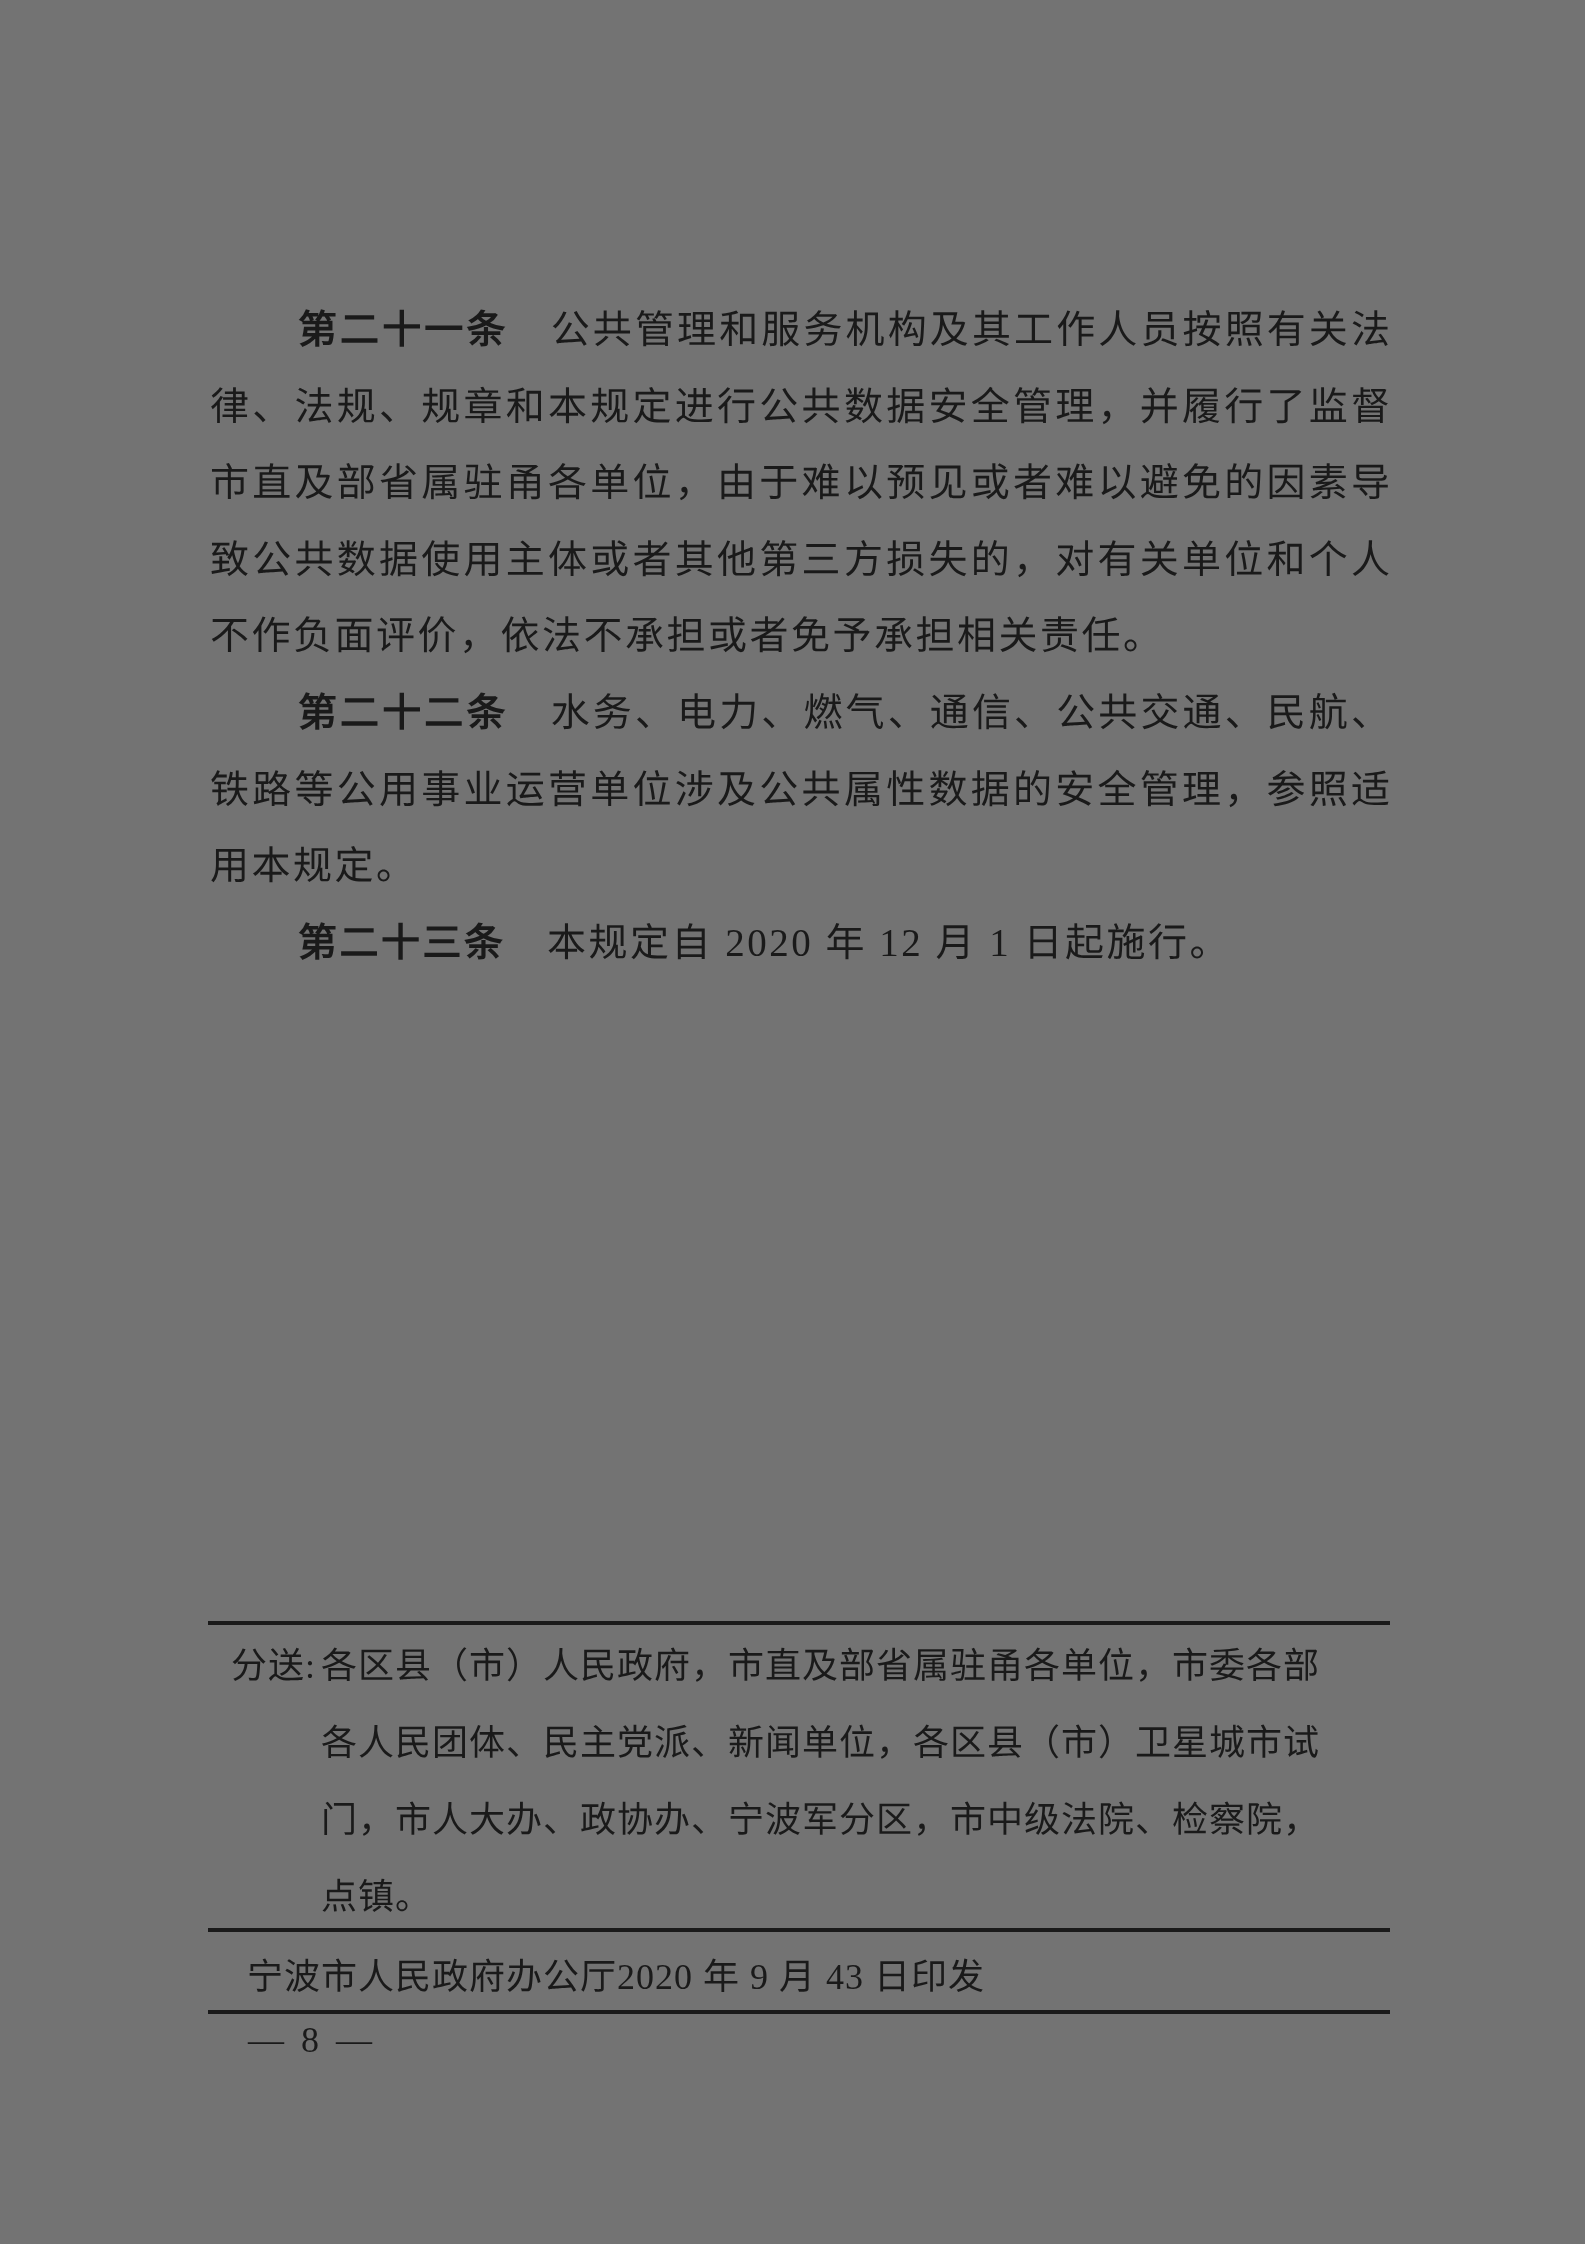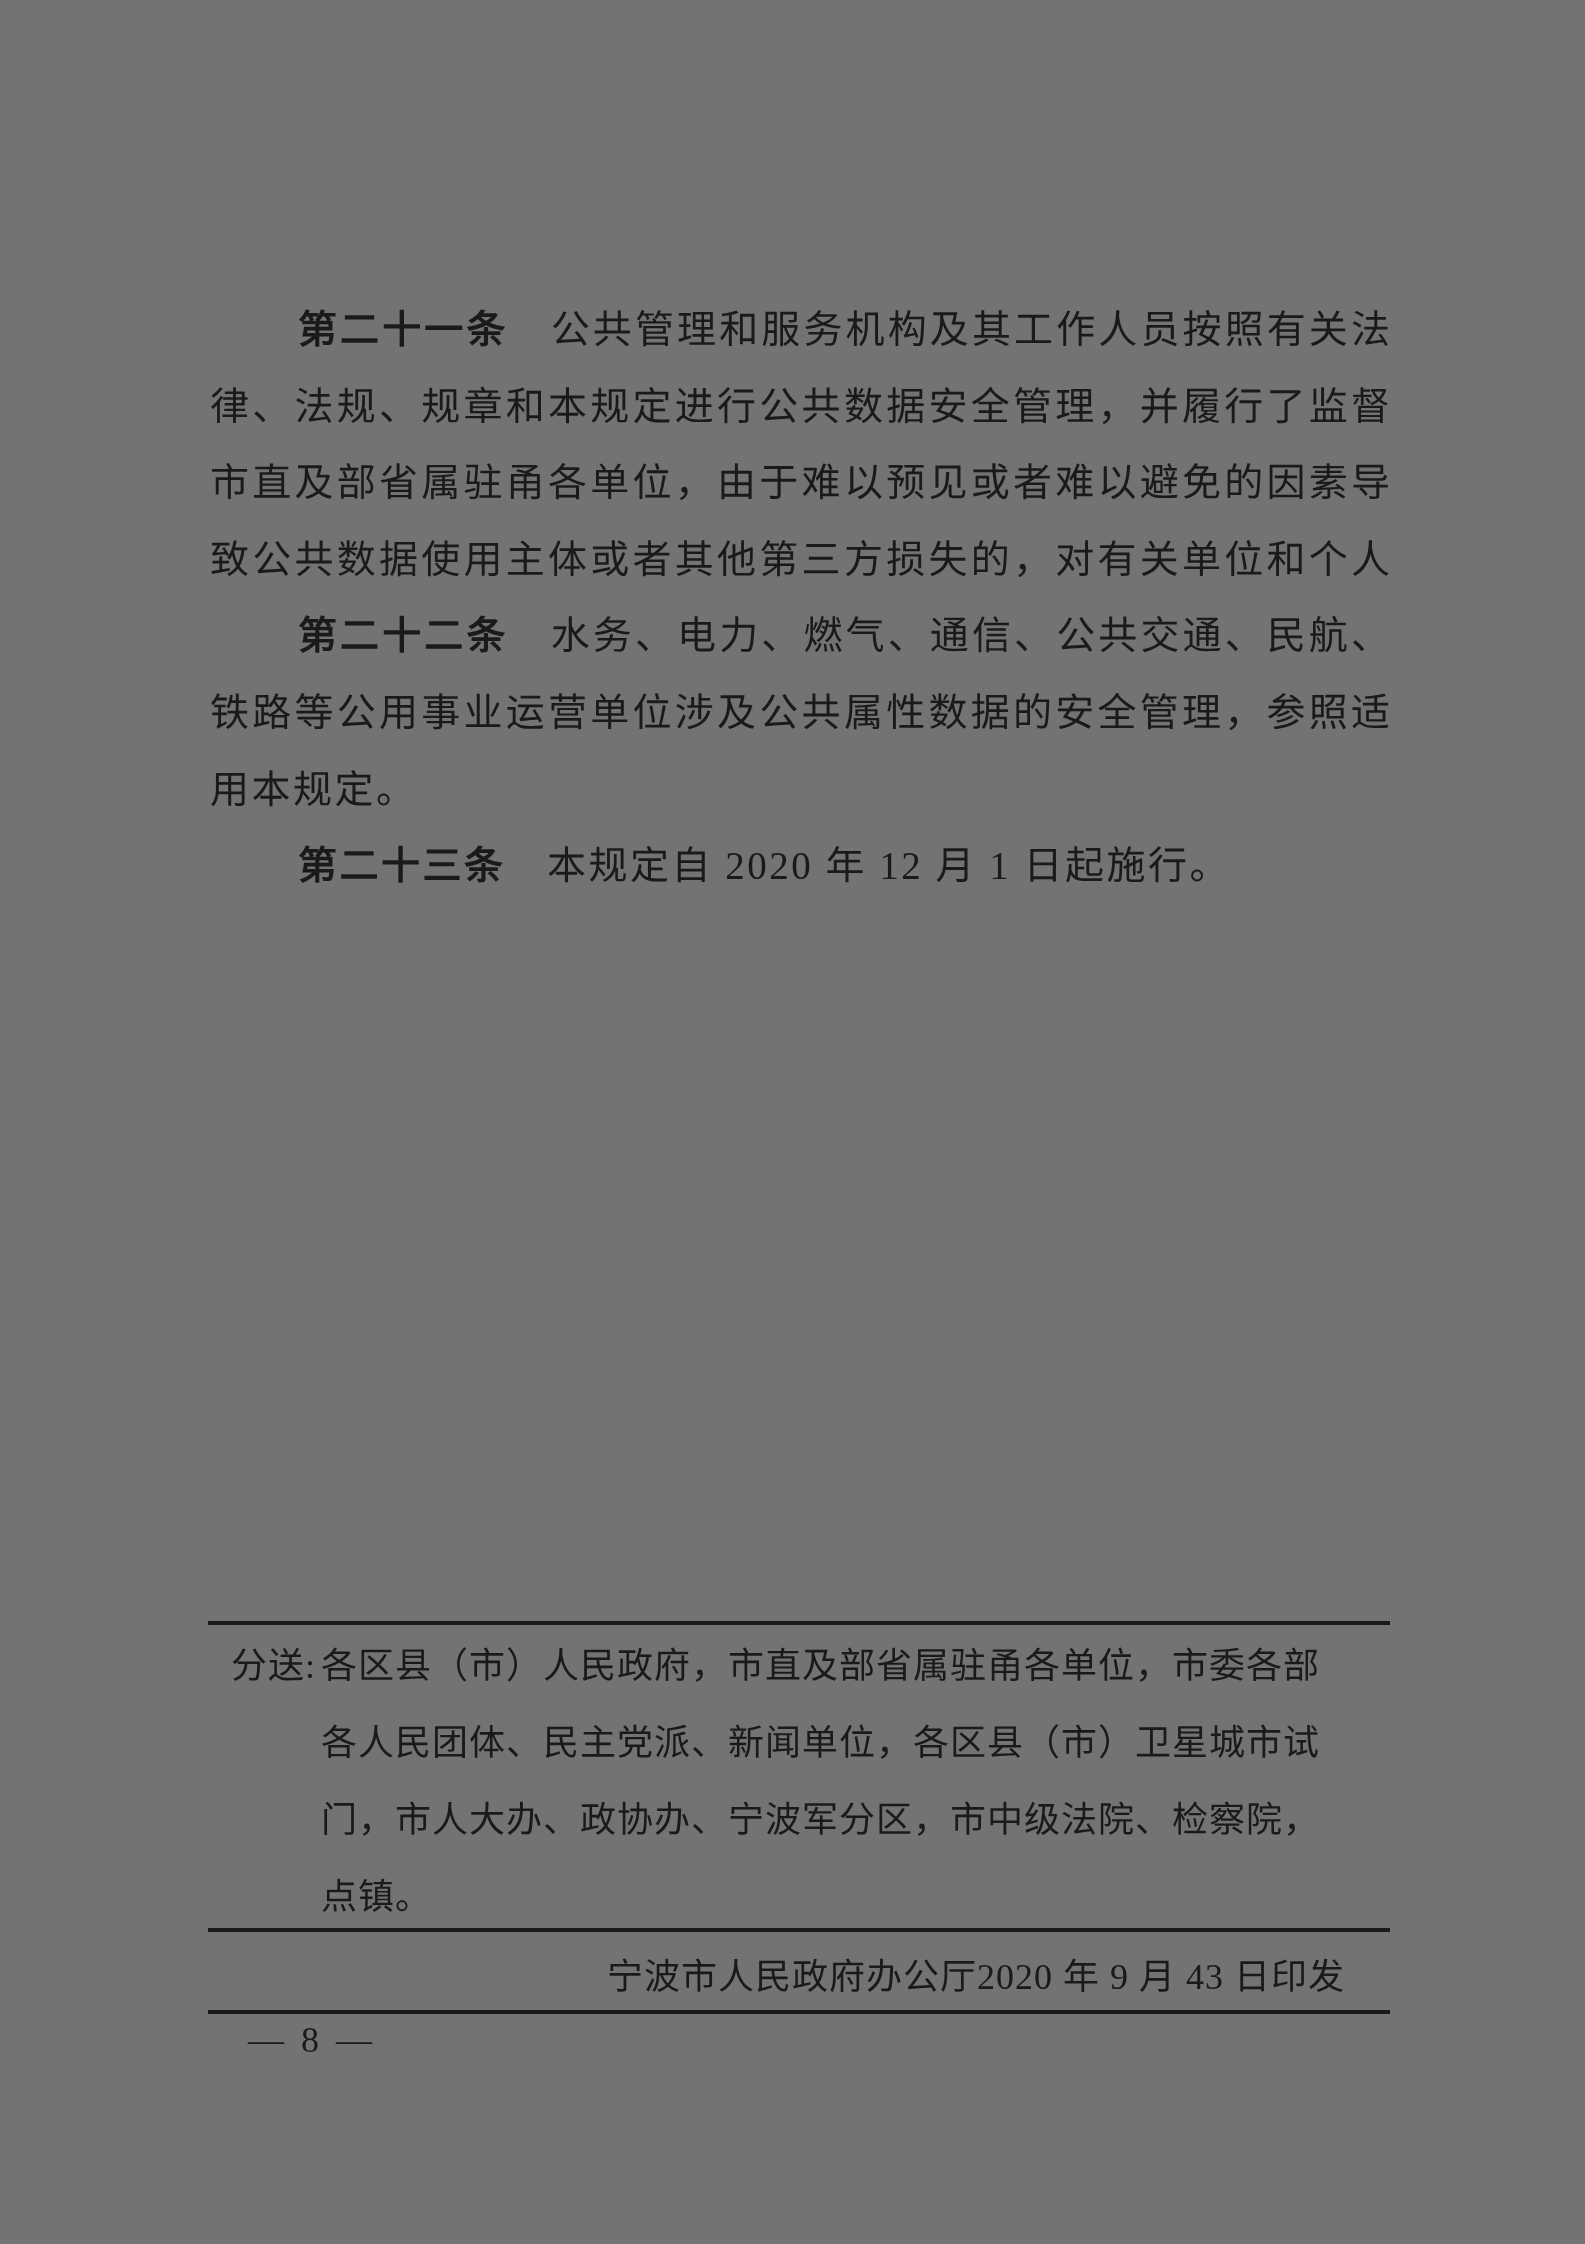--- a/index.html
+++ b/index.html
@@ -70,21 +70,21 @@
   .dist-line { height: 77px; white-space: nowrap; overflow: hidden; }
 
   
   .footer-row {
     position: absolute;
     left: 247px;
     top: 1938px;
     width: 1143px;
     height: 70px;
     display: flex;
-    justify-content: flex-end;
+    justify-content: flex-start;
     align-items: center;
     font-size: 36px;
     letter-spacing: 1px;
   }
   .footer-row .print-date { margin-right: 45px; }
 
   
   .page-number {
     position: absolute;
     left: 248px;
@@ -98,20 +98,21 @@
 <body>
 
 <div class="page">
 
   <main class="body-text" id="articles">
       <div class="article">
         <div class="line first just"><span class="art-heading">第二十一条</span>　公共管理和服务机构及其工作人员按照有关法</div>
         <div class="line just">律、法规、规章和本规定进行公共数据安全管理，并履行了监督</div>
         <div class="line just">市直及部省属驻甬各单位，由于难以预见或者难以避免的因素导</div>
         <div class="line just">致公共数据使用主体或者其他第三方损失的，对有关单位和个人</div>
+        <div class="line">不作负面评价，依法不承担或者免予承担相关责任。</div>
       </div>
       <div class="article">
         <div class="line first just"><span class="art-heading">第二十二条</span>　水务、电力、燃气、通信、公共交通、民航、</div>
         <div class="line just">铁路等公用事业运营单位涉及公共属性数据的安全管理，参照适</div>
         <div class="line">用本规定。</div>
       </div>
       <div class="article">
         <div class="line first"><span class="art-heading">第二十三条</span>　本规定自 2020 年 12 月 1 日起施行。</div>
       </div>
     </main>

